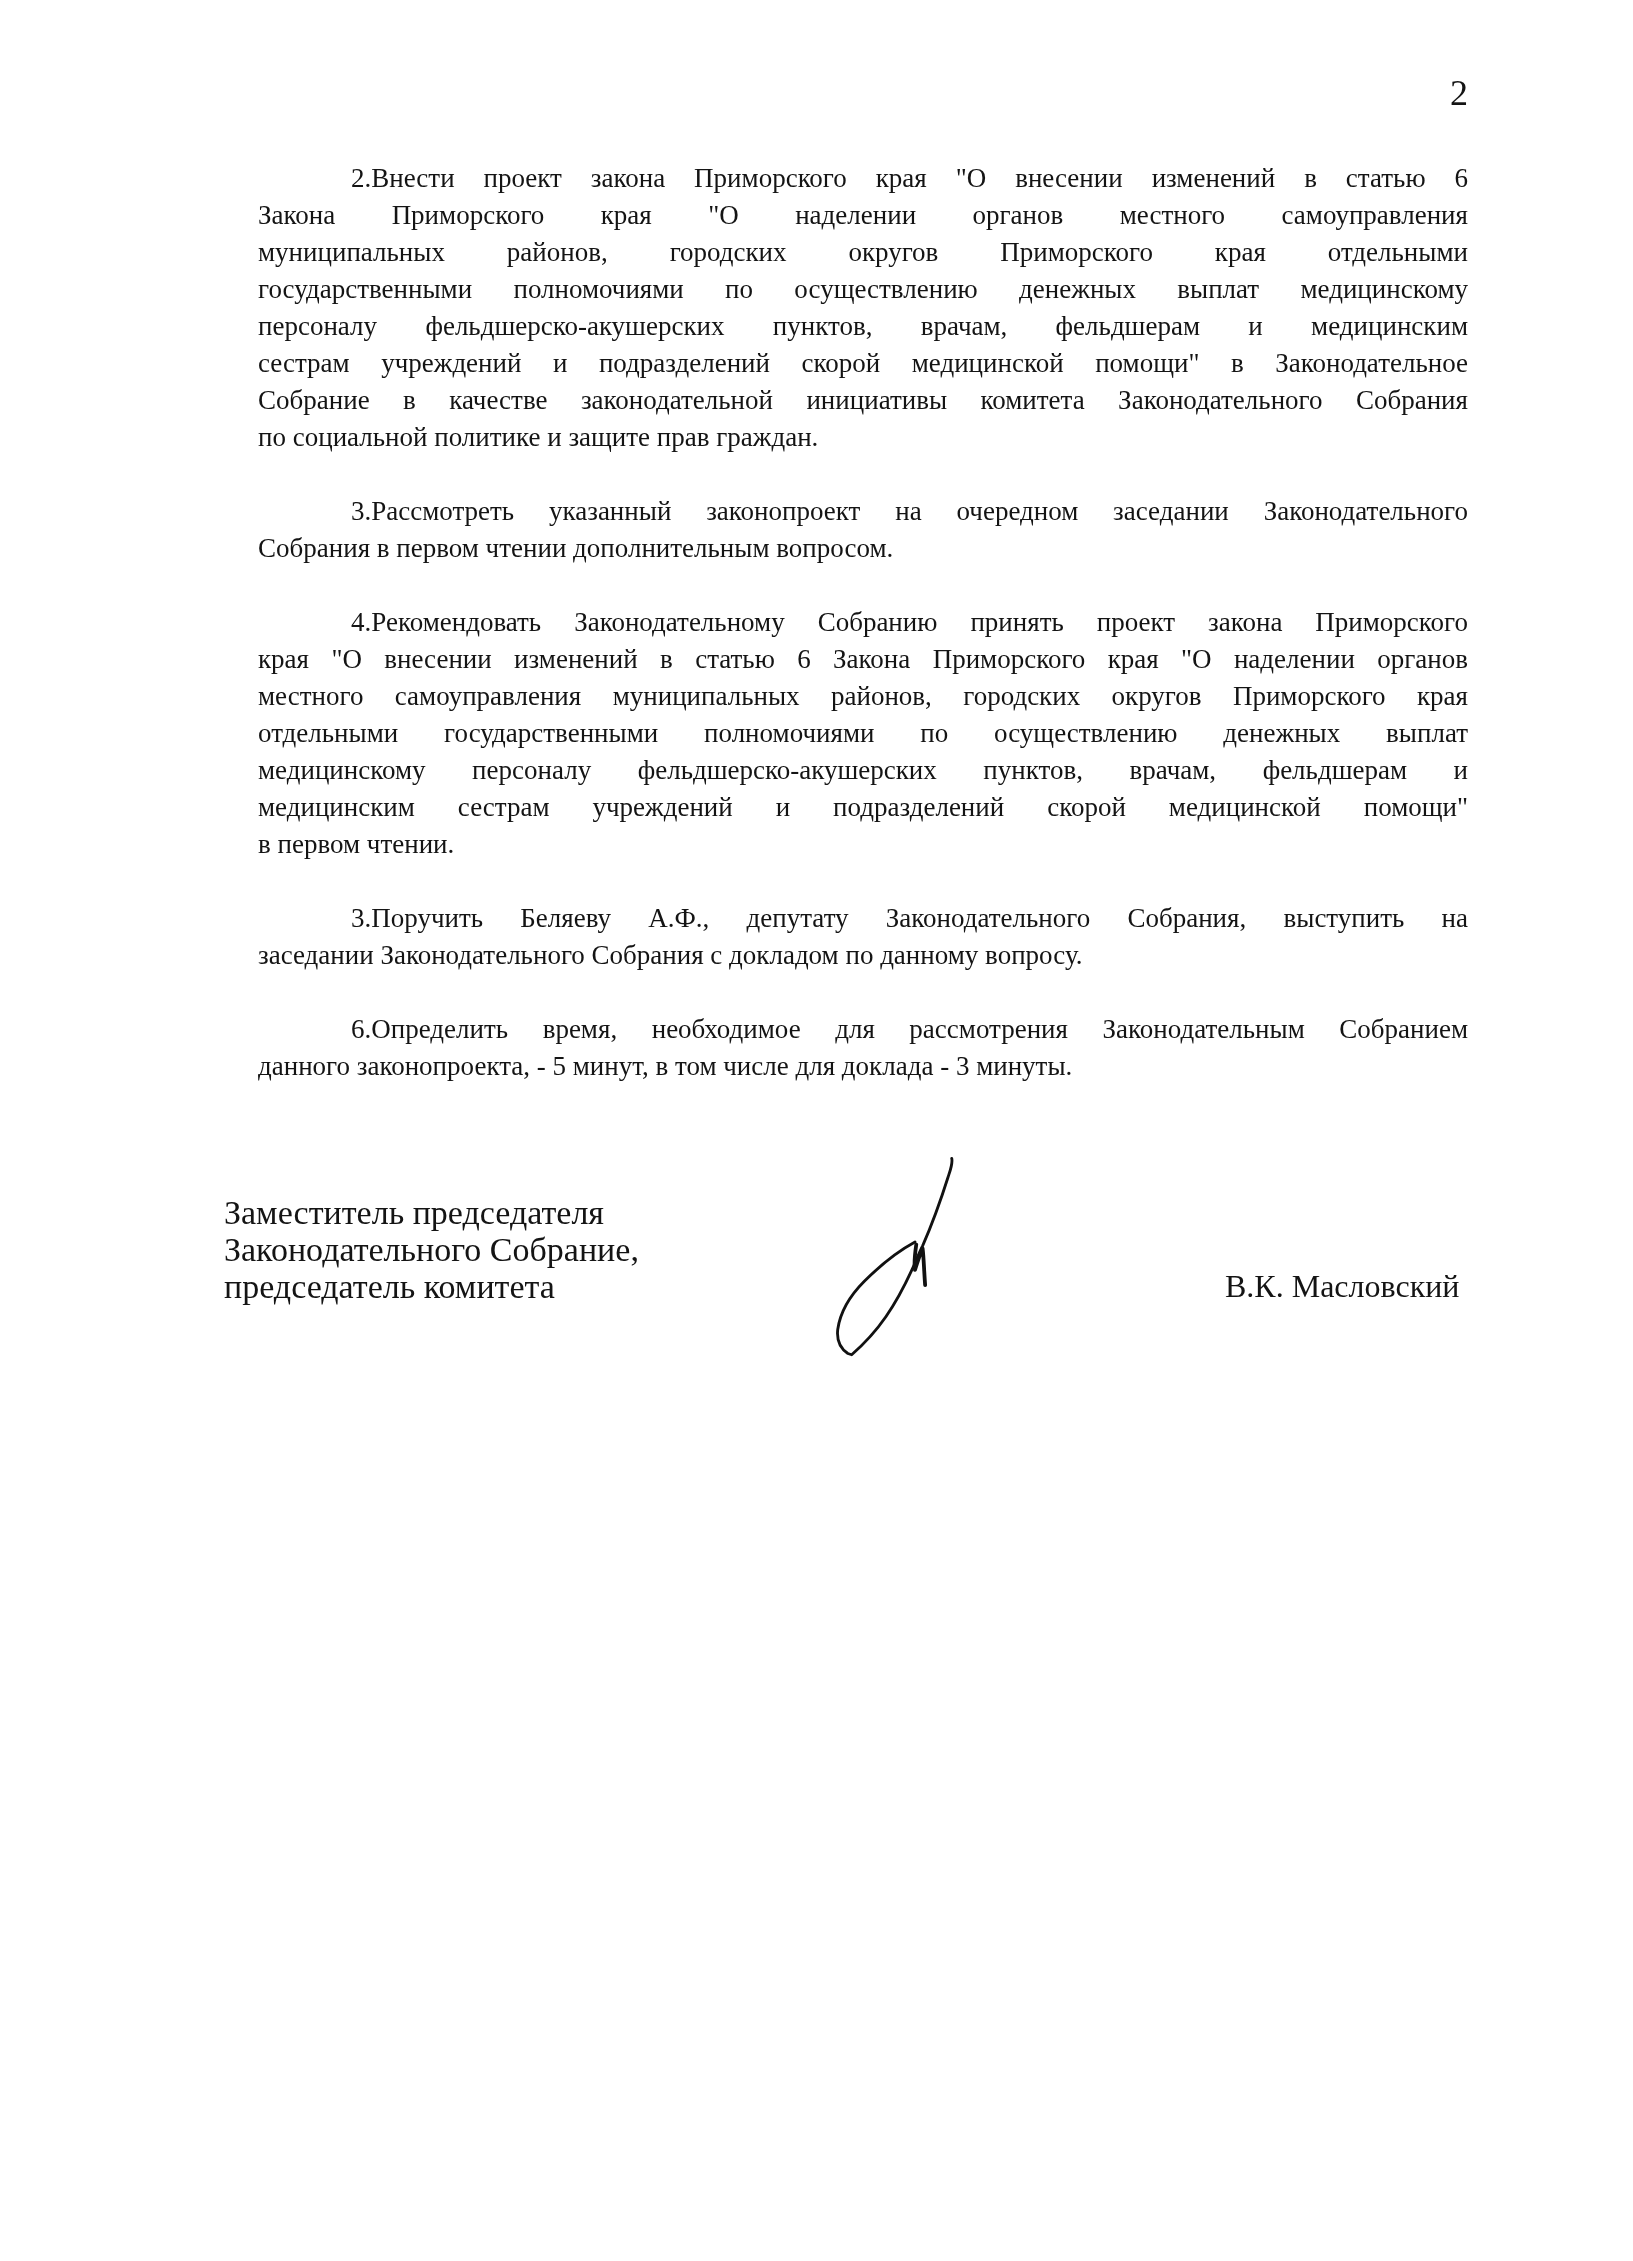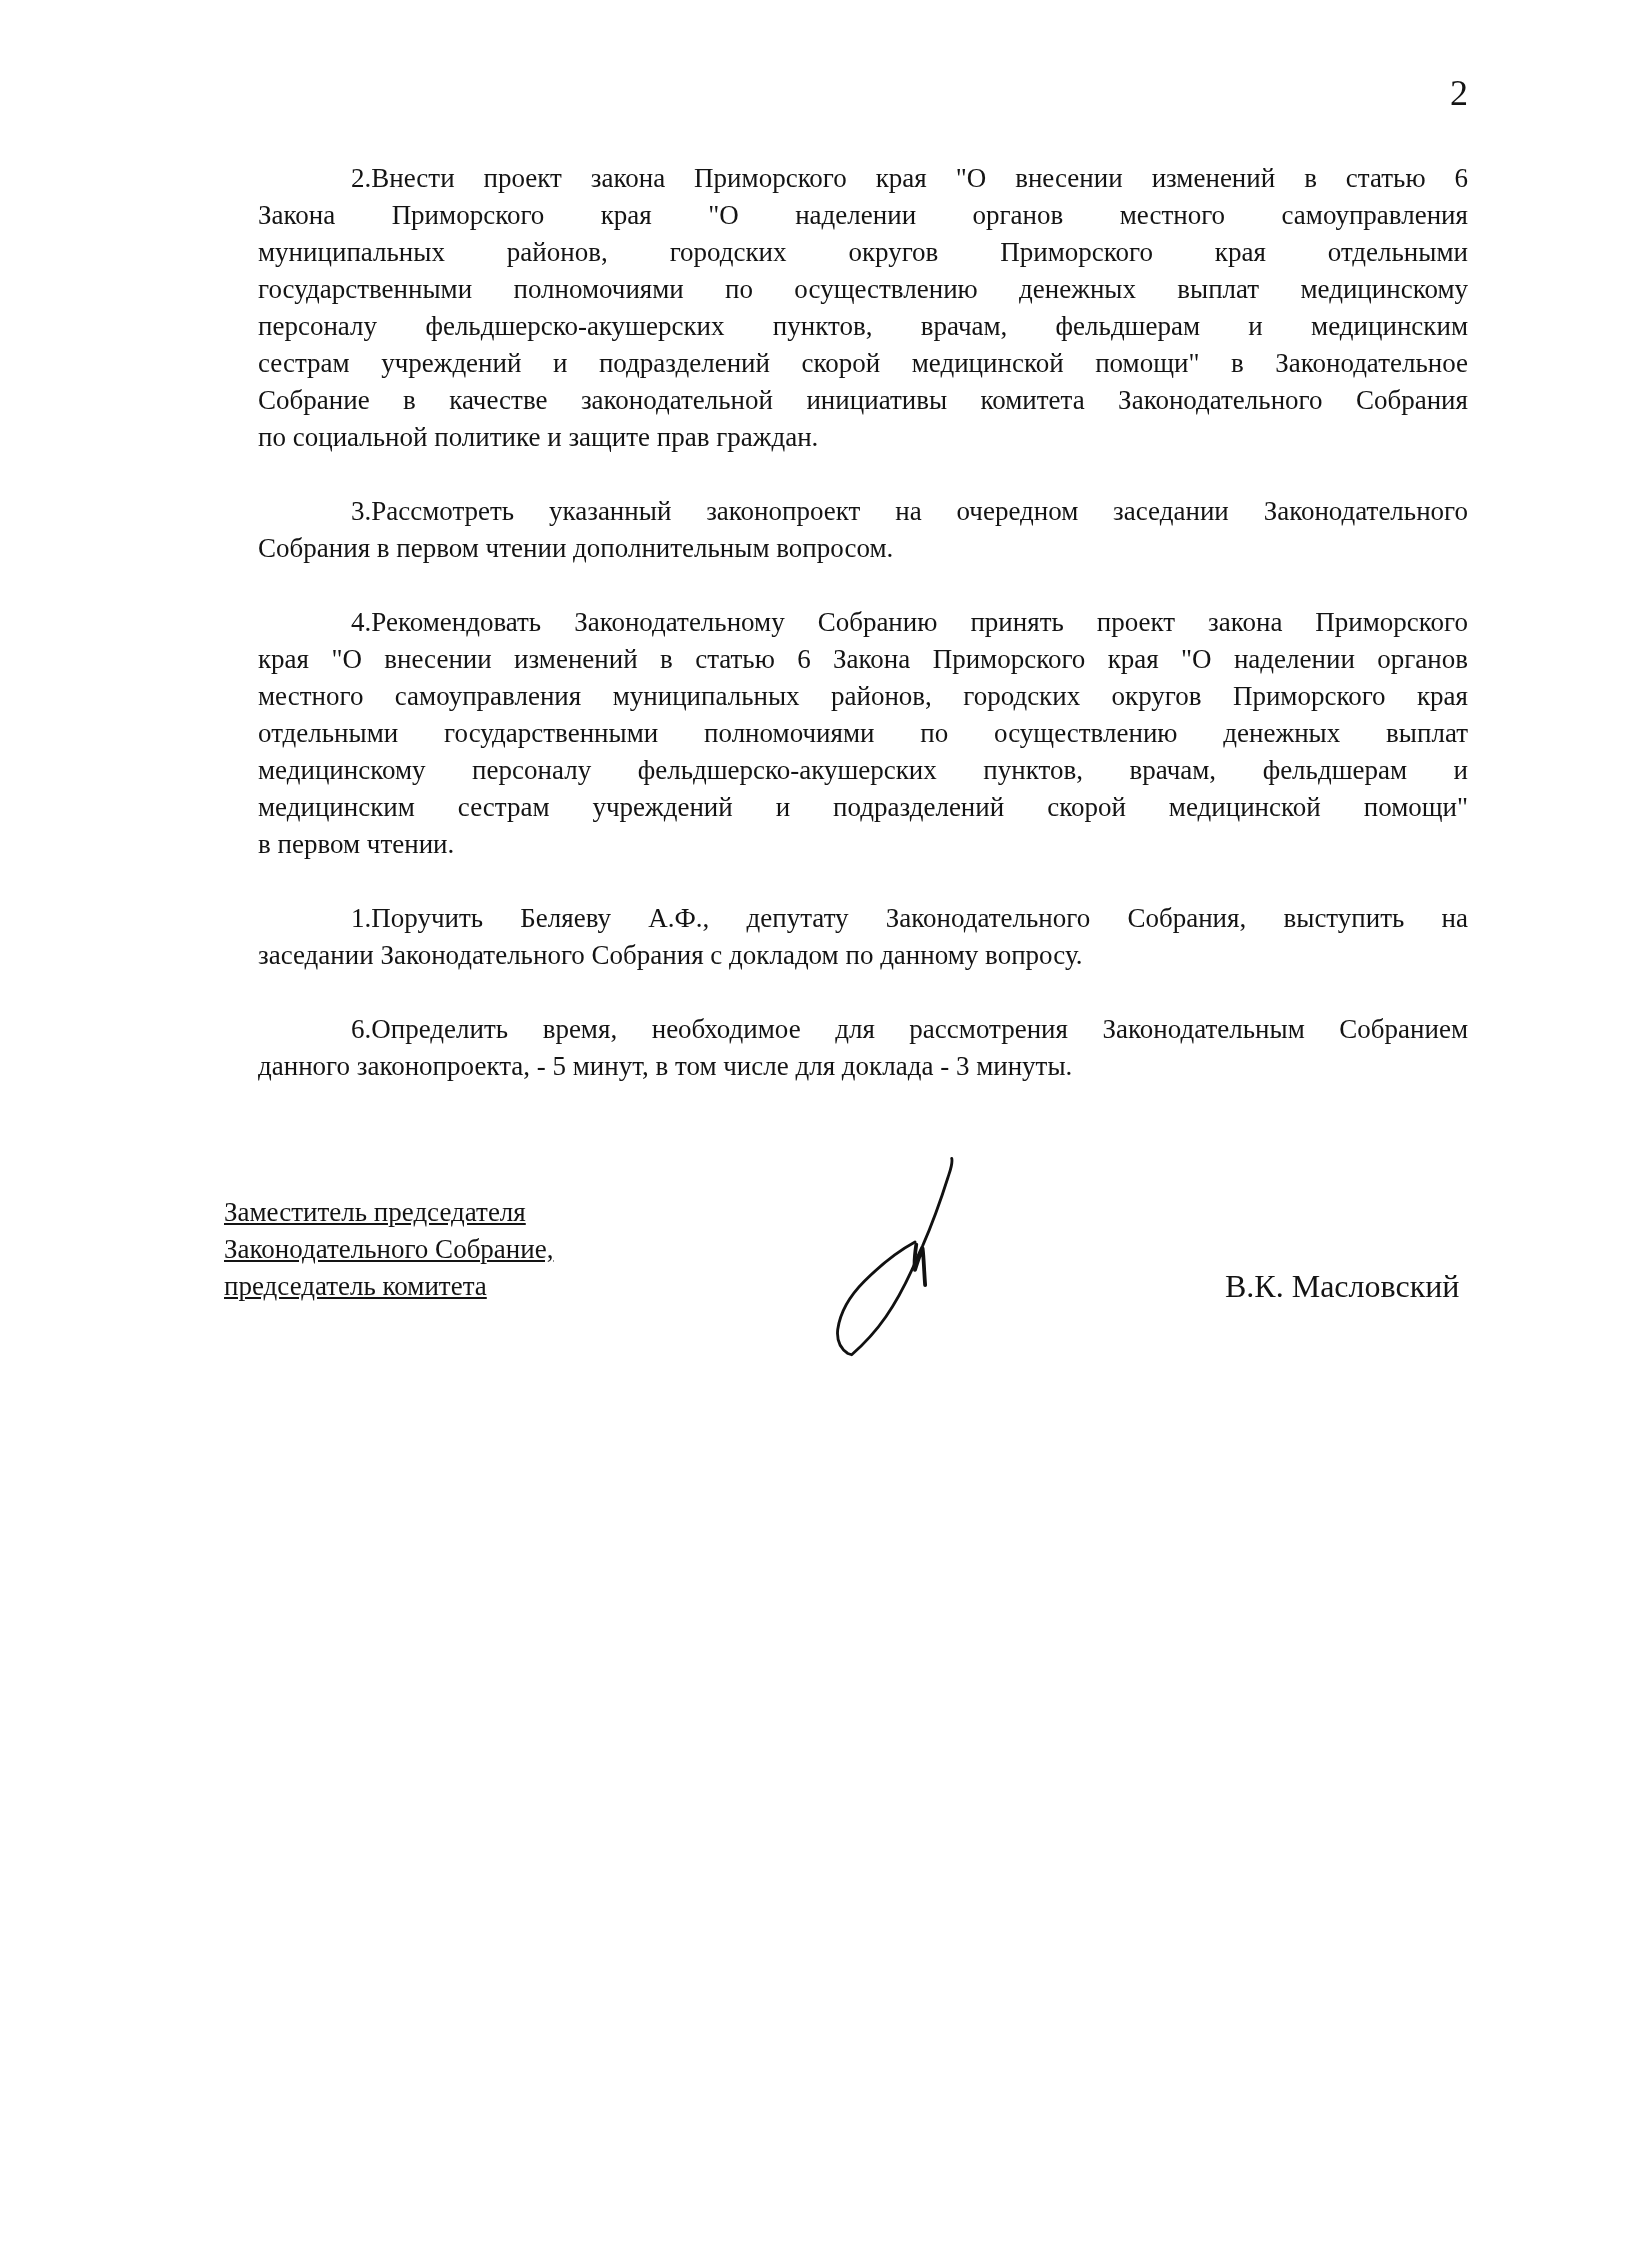--- a/index.html
+++ b/index.html
@@ -46,23 +46,22 @@
       padding-left: 93px;
     }
     .line.last {
       text-align: center;
       text-align-last: left;
     }
     .signature-block {
       position: absolute;
       left: 224px;
       top: 1194px;
-      font-size: 27px;
+      font-size: 34px;
       line-height: 37px;
-      text-decoration: underline;
     }
     .signer-title-line {
       display: block;
       white-space: nowrap;
     }
     .signer-name {
       position: absolute;
       left: 1225px;
       top: 1268px;
       font-size: 32px;
@@ -104,21 +103,21 @@
     <span class="line first">4.Рекомендовать Законодательному Собранию принять проект закона Приморского</span>
     <span class="line">края "О внесении изменений в статью 6 Закона Приморского края "О наделении органов</span>
     <span class="line">местного самоуправления муниципальных районов, городских округов Приморского края</span>
     <span class="line">отдельными государственными полномочиями по осуществлению денежных выплат</span>
     <span class="line">медицинскому персоналу фельдшерско-акушерских пунктов, врачам, фельдшерам и</span>
     <span class="line">медицинским сестрам учреждений и подразделений скорой медицинской помощи"</span>
     <span class="line last">в первом чтении.</span>
   </p>
 
   <p class="para">
-    <span class="line first">1.Поручить Беляеву А.Ф., депутату Законодательного Собрания, выступить на</span>
+    <span class="line first">3.Поручить Беляеву А.Ф., депутату Законодательного Собрания, выступить на</span>
     <span class="line last">заседании Законодательного Собрания с докладом по данному вопросу.</span>
   </p>
 
   <p class="para">
     <span class="line first">6.Определить время, необходимое для рассмотрения Законодательным Собранием</span>
     <span class="line last">данного законопроекта, - 5 минут, в том числе для доклада - 3 минуты.</span>
   </p>
 </div>
 
 <div class="signature-block">

